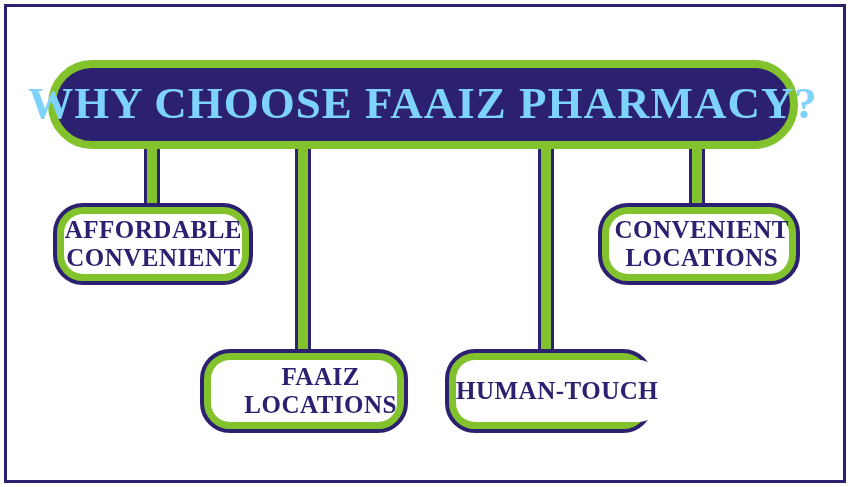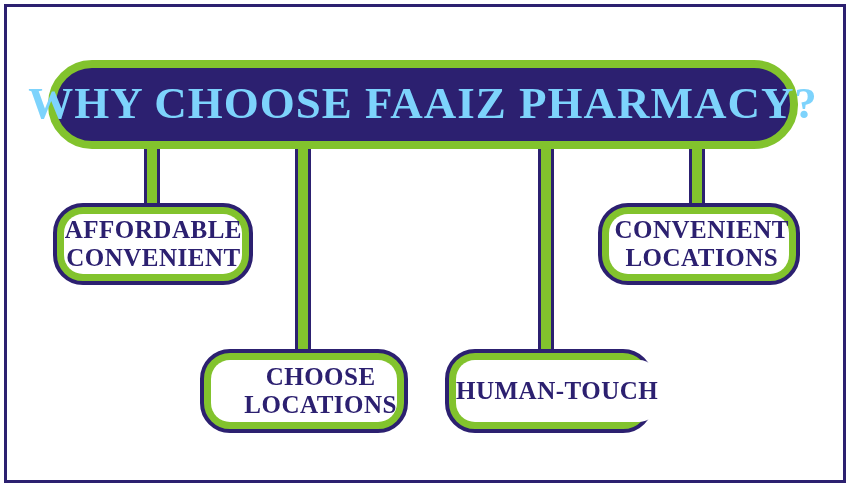--- a/index.html
+++ b/index.html
@@ -113,21 +113,21 @@
       <div class="node-label">
         <span class="nline">AFFORDABLE</span>
         <span class="nline">CONVENIENT</span>
       </div>
     </div>
   </div>
 
   <div class="node node-2">
     <div class="node-inner">
       <div class="node-label">
-        <span class="nline">CHOOSE</span>
+        <span class="nline">FAAIZ</span>
         <span class="nline">LOCATIONS</span>
       </div>
     </div>
   </div>
 
   <div class="node node-3">
     <div class="node-inner">
       <div class="node-label">
         <span class="nline">HUMAN-TOUCH</span>
       </div>

